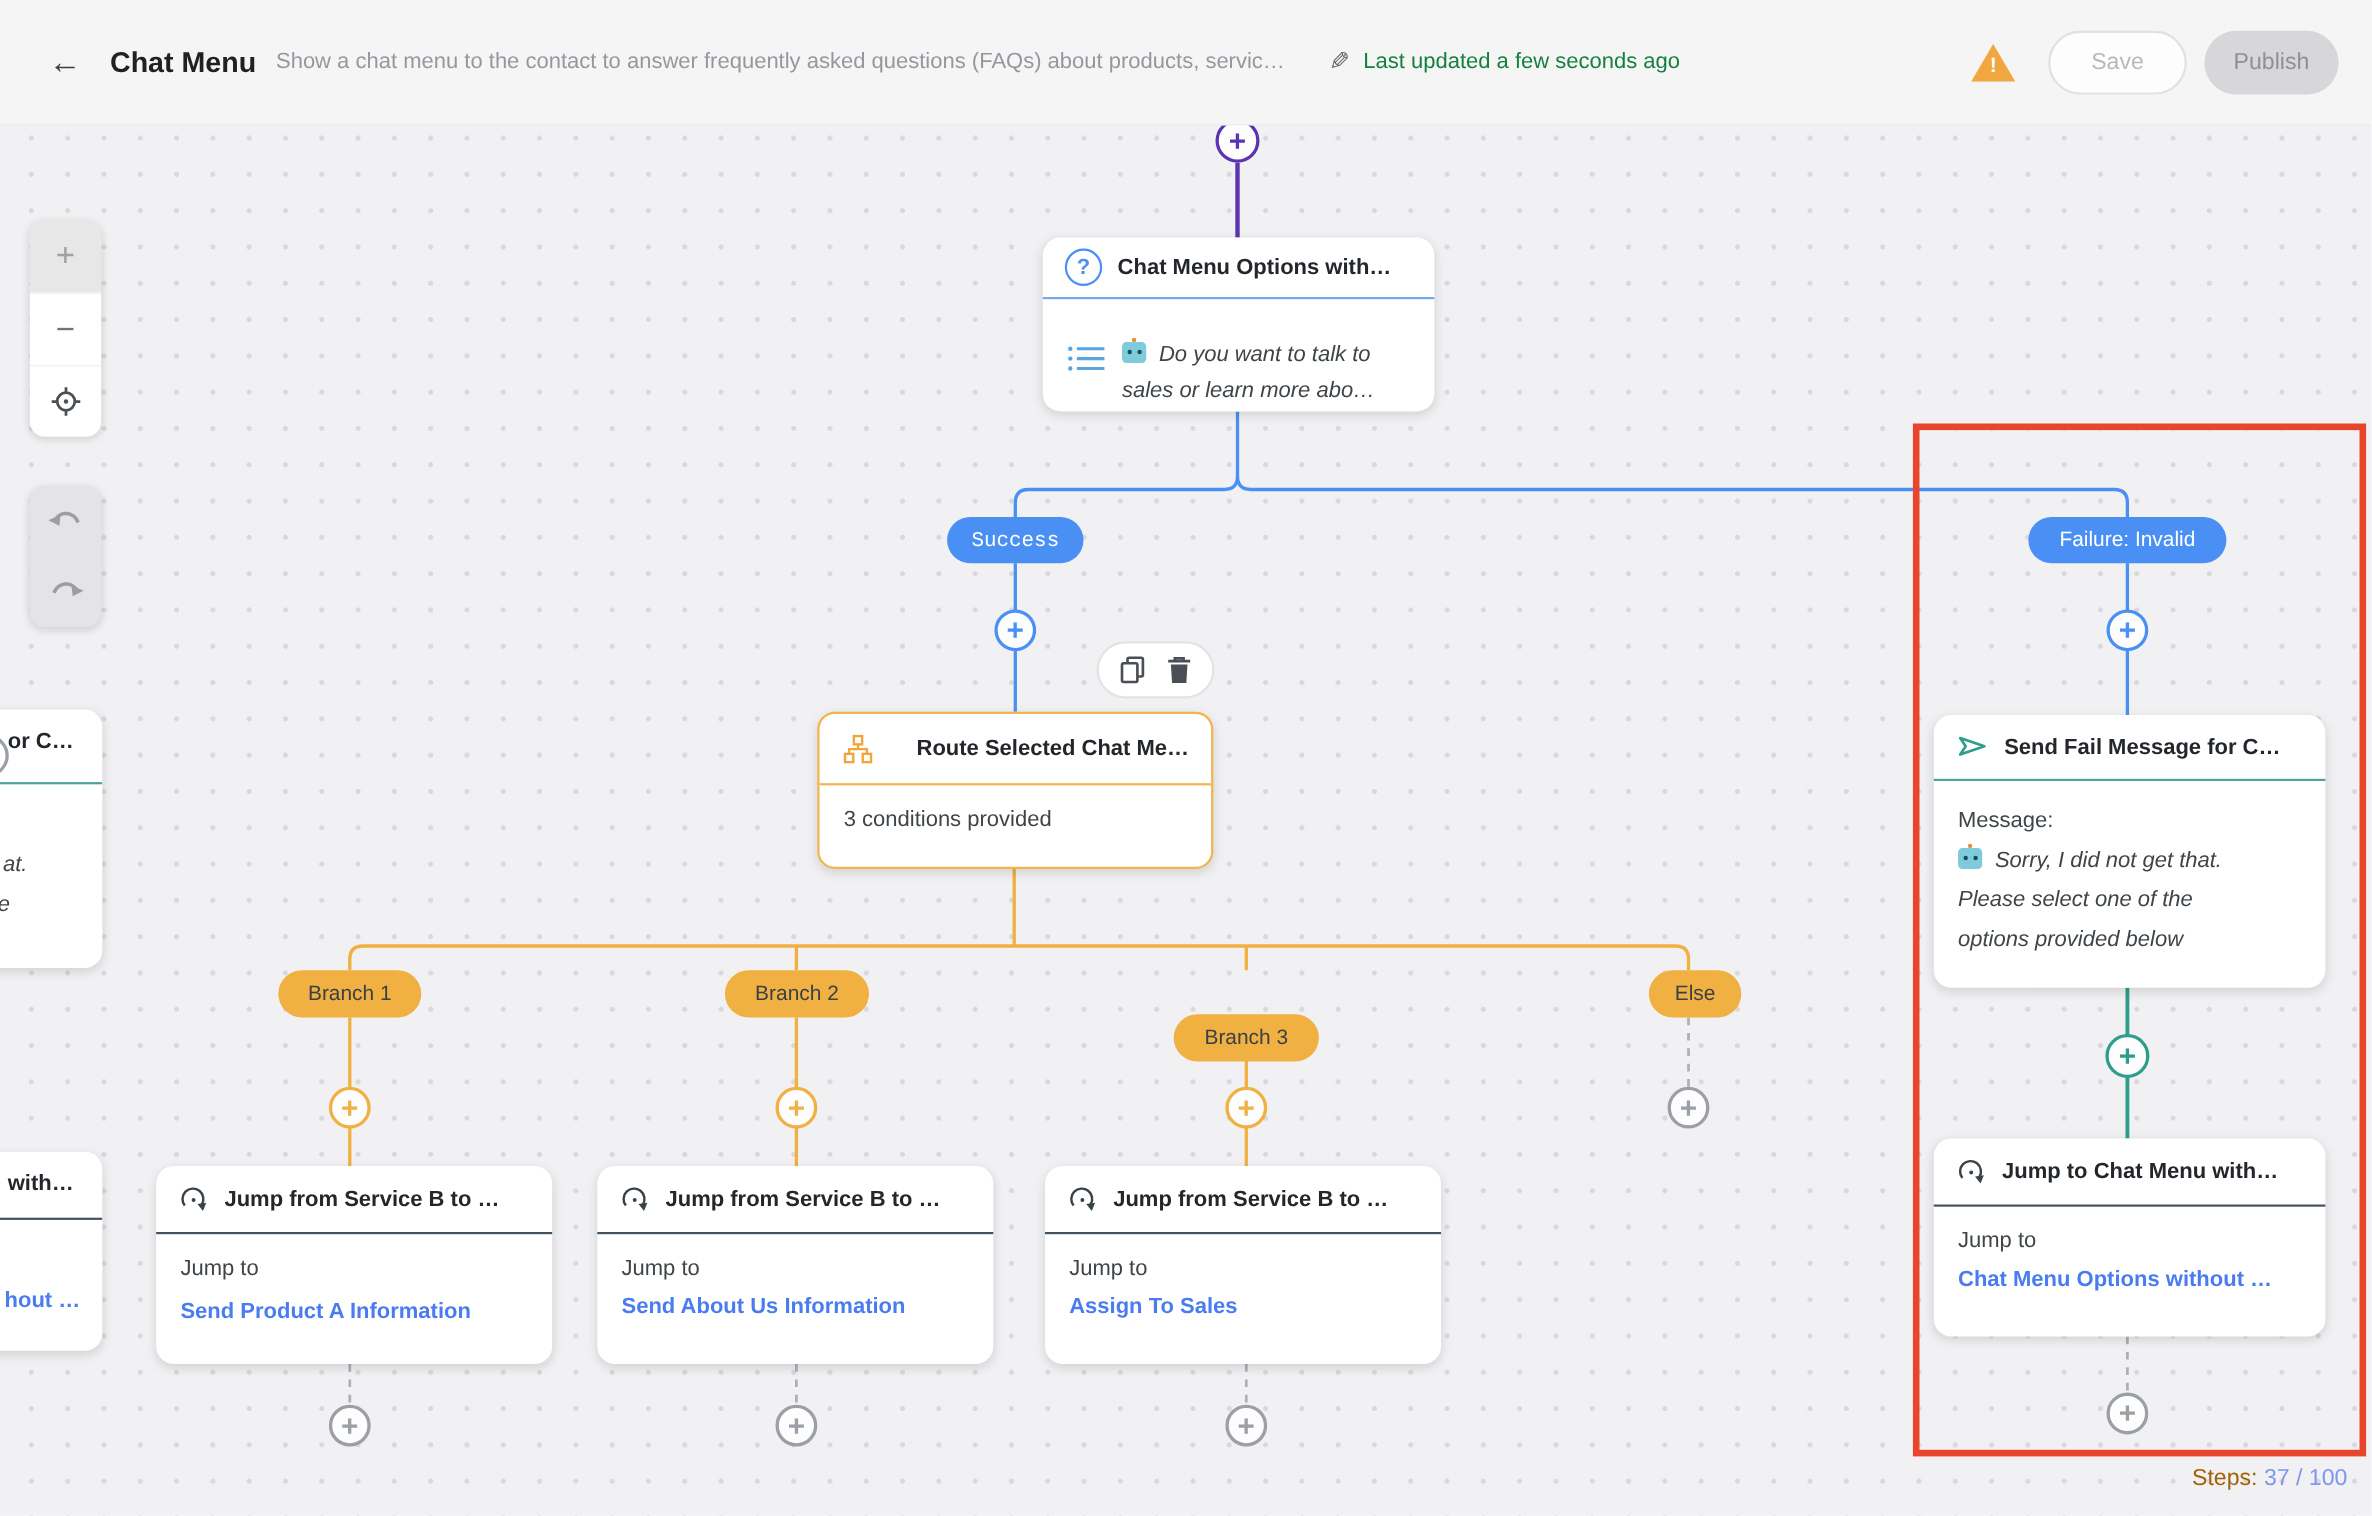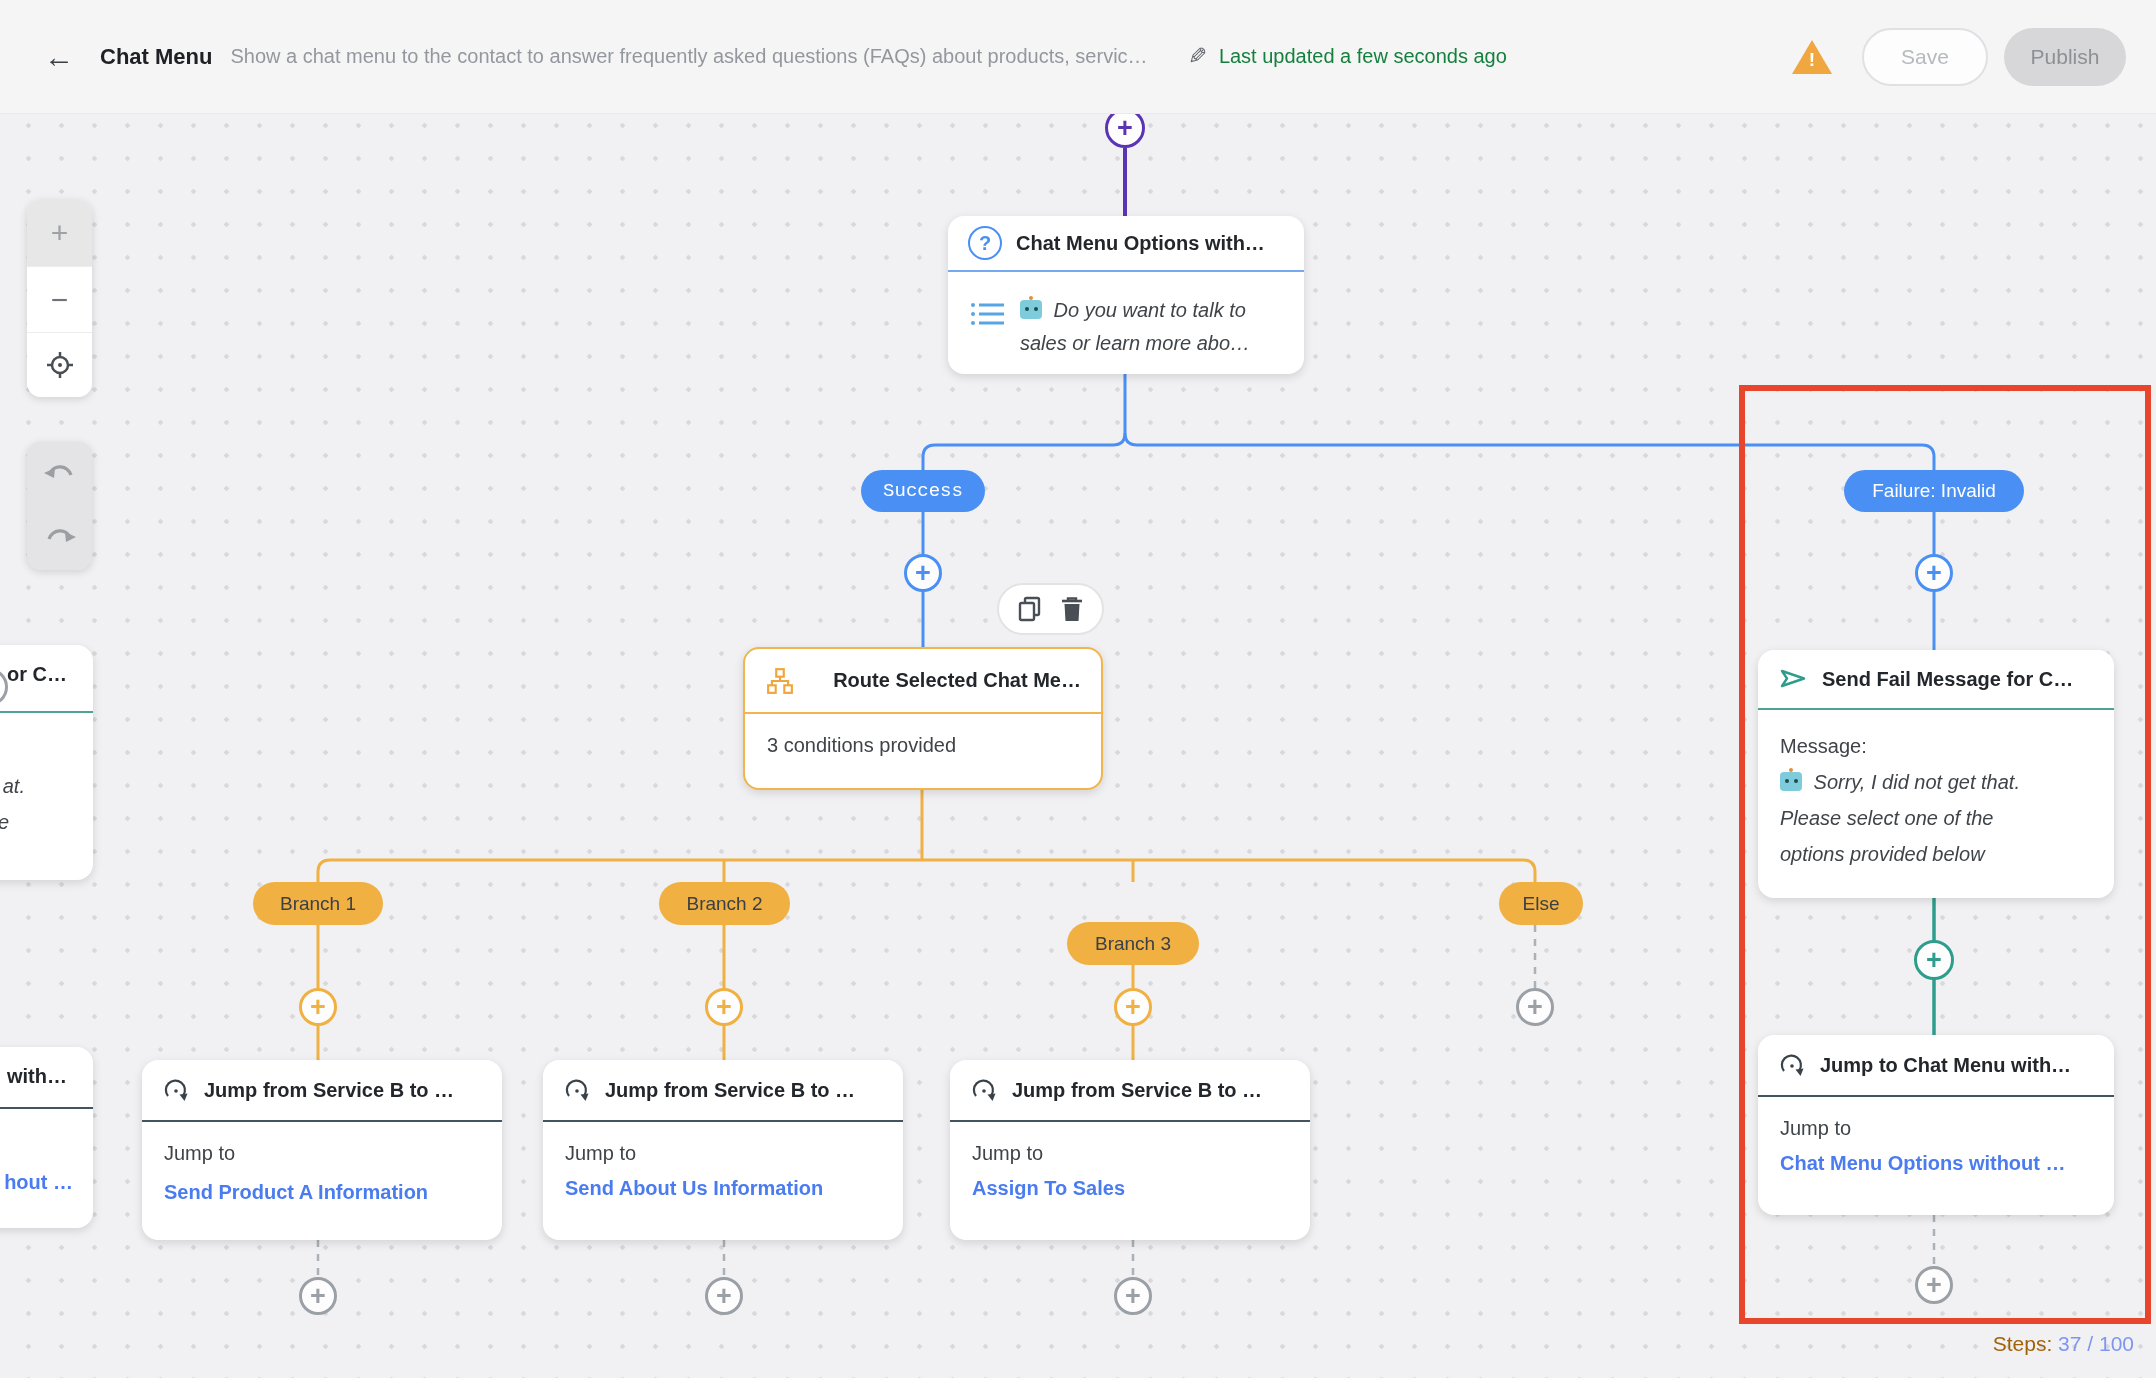--- a/index.html
+++ b/index.html
@@ -13,21 +13,21 @@
     background-size: 33px 33px; background-position: 12px 10px;
   }
 
   
   #appbar {
     position:absolute; left:0; top:0; width:2156px; height:114px; z-index:60;
     background:#f5f5f6; border-bottom:1px solid #eaeaec;
     display:flex; align-items:center; padding:0 30px 0 44px;
   }
   .back { font-size:30px; color:#3c4043; width:56px; cursor:pointer; }
-  .flow-title { font-size:22px; font-weight:bold; color:#202124; margin-right:18px; white-space:nowrap; }
+  .flow-title { font-size:26px; font-weight:bold; color:#202124; margin-right:18px; white-space:nowrap; }
   .flow-desc { font-size:20px; color:#94989e; white-space:nowrap; max-width:1050px; overflow:hidden; }
   .updated-wrap { display:flex; align-items:center; margin-left:40px; }
   .pencil { font-size:23px; color:#5f6368; margin-right:12px; transform:scaleX(-1); display:inline-block; }
   .updated { font-size:20px; color:#15803d; white-space:nowrap; }
   .right-actions { margin-left:auto; display:flex; align-items:center; gap:16px; }
   .warn-tri { position:relative; width:40px; height:34px; margin-right:14px; }
   .warn-tri .tri { position:absolute; left:0; top:0; width:0; height:0;
     border-left:20px solid transparent; border-right:20px solid transparent; border-bottom:34px solid #f0a73f; }
   .warn-tri .bang { position:absolute; left:0; top:9px; width:40px; text-align:center; color:#fff; font-weight:bold; font-size:19px; }
   .btn { height:58px; border-radius:29px; font-size:21px; display:flex; align-items:center; justify-content:center; cursor:pointer; }
@@ -187,21 +187,21 @@
   </div>
 
   <div class="plus plus-purple" style="left:1105px; top:108px;">+</div>
 
   <div class="node" style="left:948px; top:216px; width:356px; height:158px;">
     <div class="node-head" style="height:54px;">
       <span class="q-icon">?</span>
       <span class="node-title">Chat Menu Options with…</span>
     </div>
     <div class="divider div-blue"></div>
-    <div class="node-body" style="display:flex; gap:14px; padding-top:22px;">
+    <div class="node-body" style="display:flex; gap:14px; padding-top:34px;">
       <svg class="icon" width="36" height="28" viewBox="0 0 36 28" style="margin-top:6px; min-width:36px;">
         <circle cx="3" cy="5" r="2" fill="#58a5e6"></circle>
           <circle cx="3" cy="14" r="2" fill="#58a5e6"></circle>
           <circle cx="3" cy="23" r="2" fill="#58a5e6"></circle>
         <path d="M9 5 H34 M9 14 H34 M9 23 H34" stroke="#58a5e6" stroke-width="2.8"></path>
       </svg>
       <div class="italic" style="line-height:33px;">
         <span class="robot"></span>
         <span>Do you want to talk to</span><br>
         <span>sales or learn more abo…</span>

